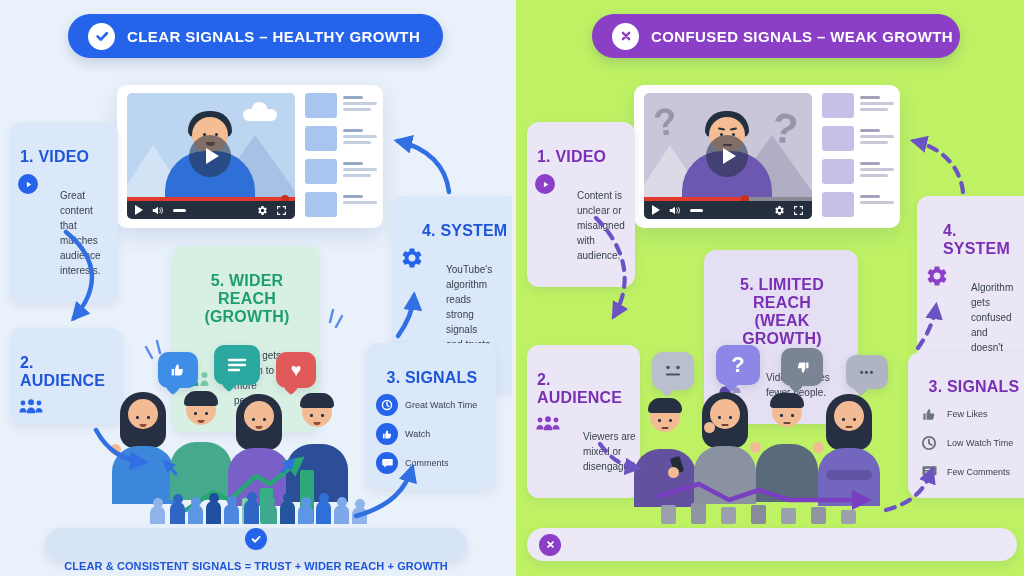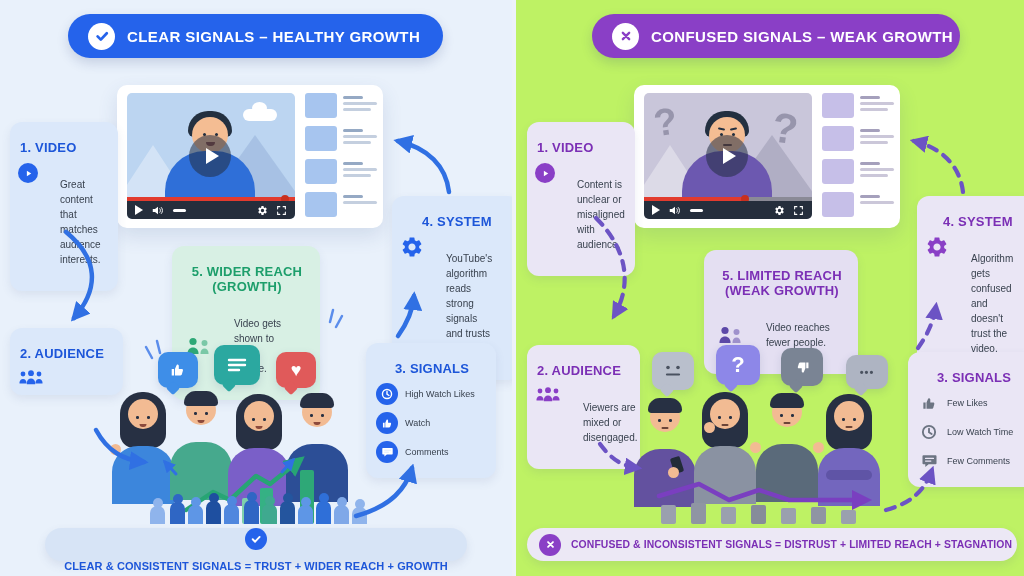--- a/index.html
+++ b/index.html
@@ -11,21 +11,21 @@
 
   
   .hdr{position:absolute;display:flex;align-items:center;gap:12px;height:44px;border-radius:22px;background:var(--accent);padding:0 20px;box-shadow:0 5px 12px rgba(40,60,120,.18);}
   .panel-left .hdr{left:68px;top:14px;width:335px;}
   .panel-right .hdr{left:76px;top:14px;width:328px;}
   .hic{width:27px;height:27px;border-radius:50%;background:#fff;display:flex;align-items:center;justify-content:center;flex:none;}
   .hdr-t{color:#fff;font-weight:bold;font-size:15px;letter-spacing:.4px;white-space:nowrap;}
 
   
   .ibox{position:absolute;background:var(--boxbg);border-radius:12px;padding:10px 8px 8px;box-shadow:0 4px 10px rgba(70,90,140,.10);}
-  .ibox h3{margin:8px 0 6px 2px;font-size:13px;font-weight:bold;color:var(--title);letter-spacing:.2px;}
+  .ibox h3{margin:16px 0 6px 2px;font-size:16px;font-weight:bold;color:var(--title);letter-spacing:.2px;}
   .ibox .row{display:flex;gap:6px;align-items:flex-start;}
   .ibox p{margin:16px;font-size:10px;line-height:1.5;color:#39424F;}
   .cic{width:20px;height:20px;border-radius:50%;background:var(--accent);flex:none;display:flex;align-items:center;justify-content:center;margin-top:2px;}
 
   .box-video{width:92px;}
   .panel-left .box-video{left:10px;top:122px;}
   .panel-right .box-video{left:11px;top:122px;}
   .box-audience{width:97px;}
   .panel-left .box-audience{left:10px;top:328px;}
   .panel-right .box-audience{left:11px;top:345px;}
@@ -280,21 +280,21 @@
 
     <div class="ibox box-signals">
       <h3>3. SIGNALS</h3>
       <div class="sig-item">
         <span class="sic">
             <svg width="14" height="14" viewBox="0 0 20 20">
               <circle cx="10" cy="10" r="6.5" fill="none" stroke="currentColor" stroke-width="2"></circle>
               <path d="M10 6.5v3.8l2.8 1.8" fill="none" stroke="currentColor" stroke-width="2" stroke-linecap="round"></path>
             </svg>
           </span>
-        <span class="sig-label">High Watch Likes</span>
+        <span class="sig-label">Great Watch Time</span>
       </div>
       <div class="sig-item">
         <span class="sic">
             <svg width="13" height="13" viewBox="0 0 20 20">
               <path fill="currentColor" d="M3 9h2.6v7H3zM6.6 16h6.1c.8 0 1.4-.5 1.6-1.2l1.2-4.2c.2-.8-.4-1.6-1.2-1.6h-3.4V5.6c0-.9-.7-1.6-1.6-1.6-.4 0-.8.3-.9.7L6.6 9z"></path>
             </svg>
           </span>
         <span class="sig-label">Watch</span>
       </div>
       <div class="sig-item">
@@ -674,21 +674,20 @@
         <path d="M8 18 L48 6 L78 22 L108 12 L138 22 L215 22" fill="none" stroke="#7A3FC0" stroke-width="4.5" stroke-linecap="round" stroke-linejoin="round" marker-end="url(#dah)"></path>
       </svg>
     </div>
 
     <div class="ftr">
       <span class="fic">
           <svg width="11" height="11" viewBox="0 0 20 20">
             <path d="M5.5 5.5l9 9M14.5 5.5l-9 9" stroke="#fff" stroke-width="3.2" stroke-linecap="round"></path>
           </svg>
         </span>
-      <span class="ftr-t">CONFUSED &amp; INCONSISTENT SIGNALS = DISTRUST + LIMITED REACH + STAGNATION</span>
     </div>
 
     <svg class="arrows" width="512" height="576" viewBox="0 0 512 576">
       <defs>
           <marker id="ahr" viewBox="0 0 10 10" refX="7.5" refY="5" markerWidth="4.2" markerHeight="4.2" orient="auto">
             <path d="M0 0L10 5L0 10z" fill="#6C53C4"></path>
           </marker>
         </defs>
       <g fill="none" stroke="#6C53C4" stroke-width="4.2" stroke-linecap="round" stroke-dasharray="9 8">
         <path d="M80 218 C112 250 116 285 98 316" marker-end="url(#ahr)"></path>

